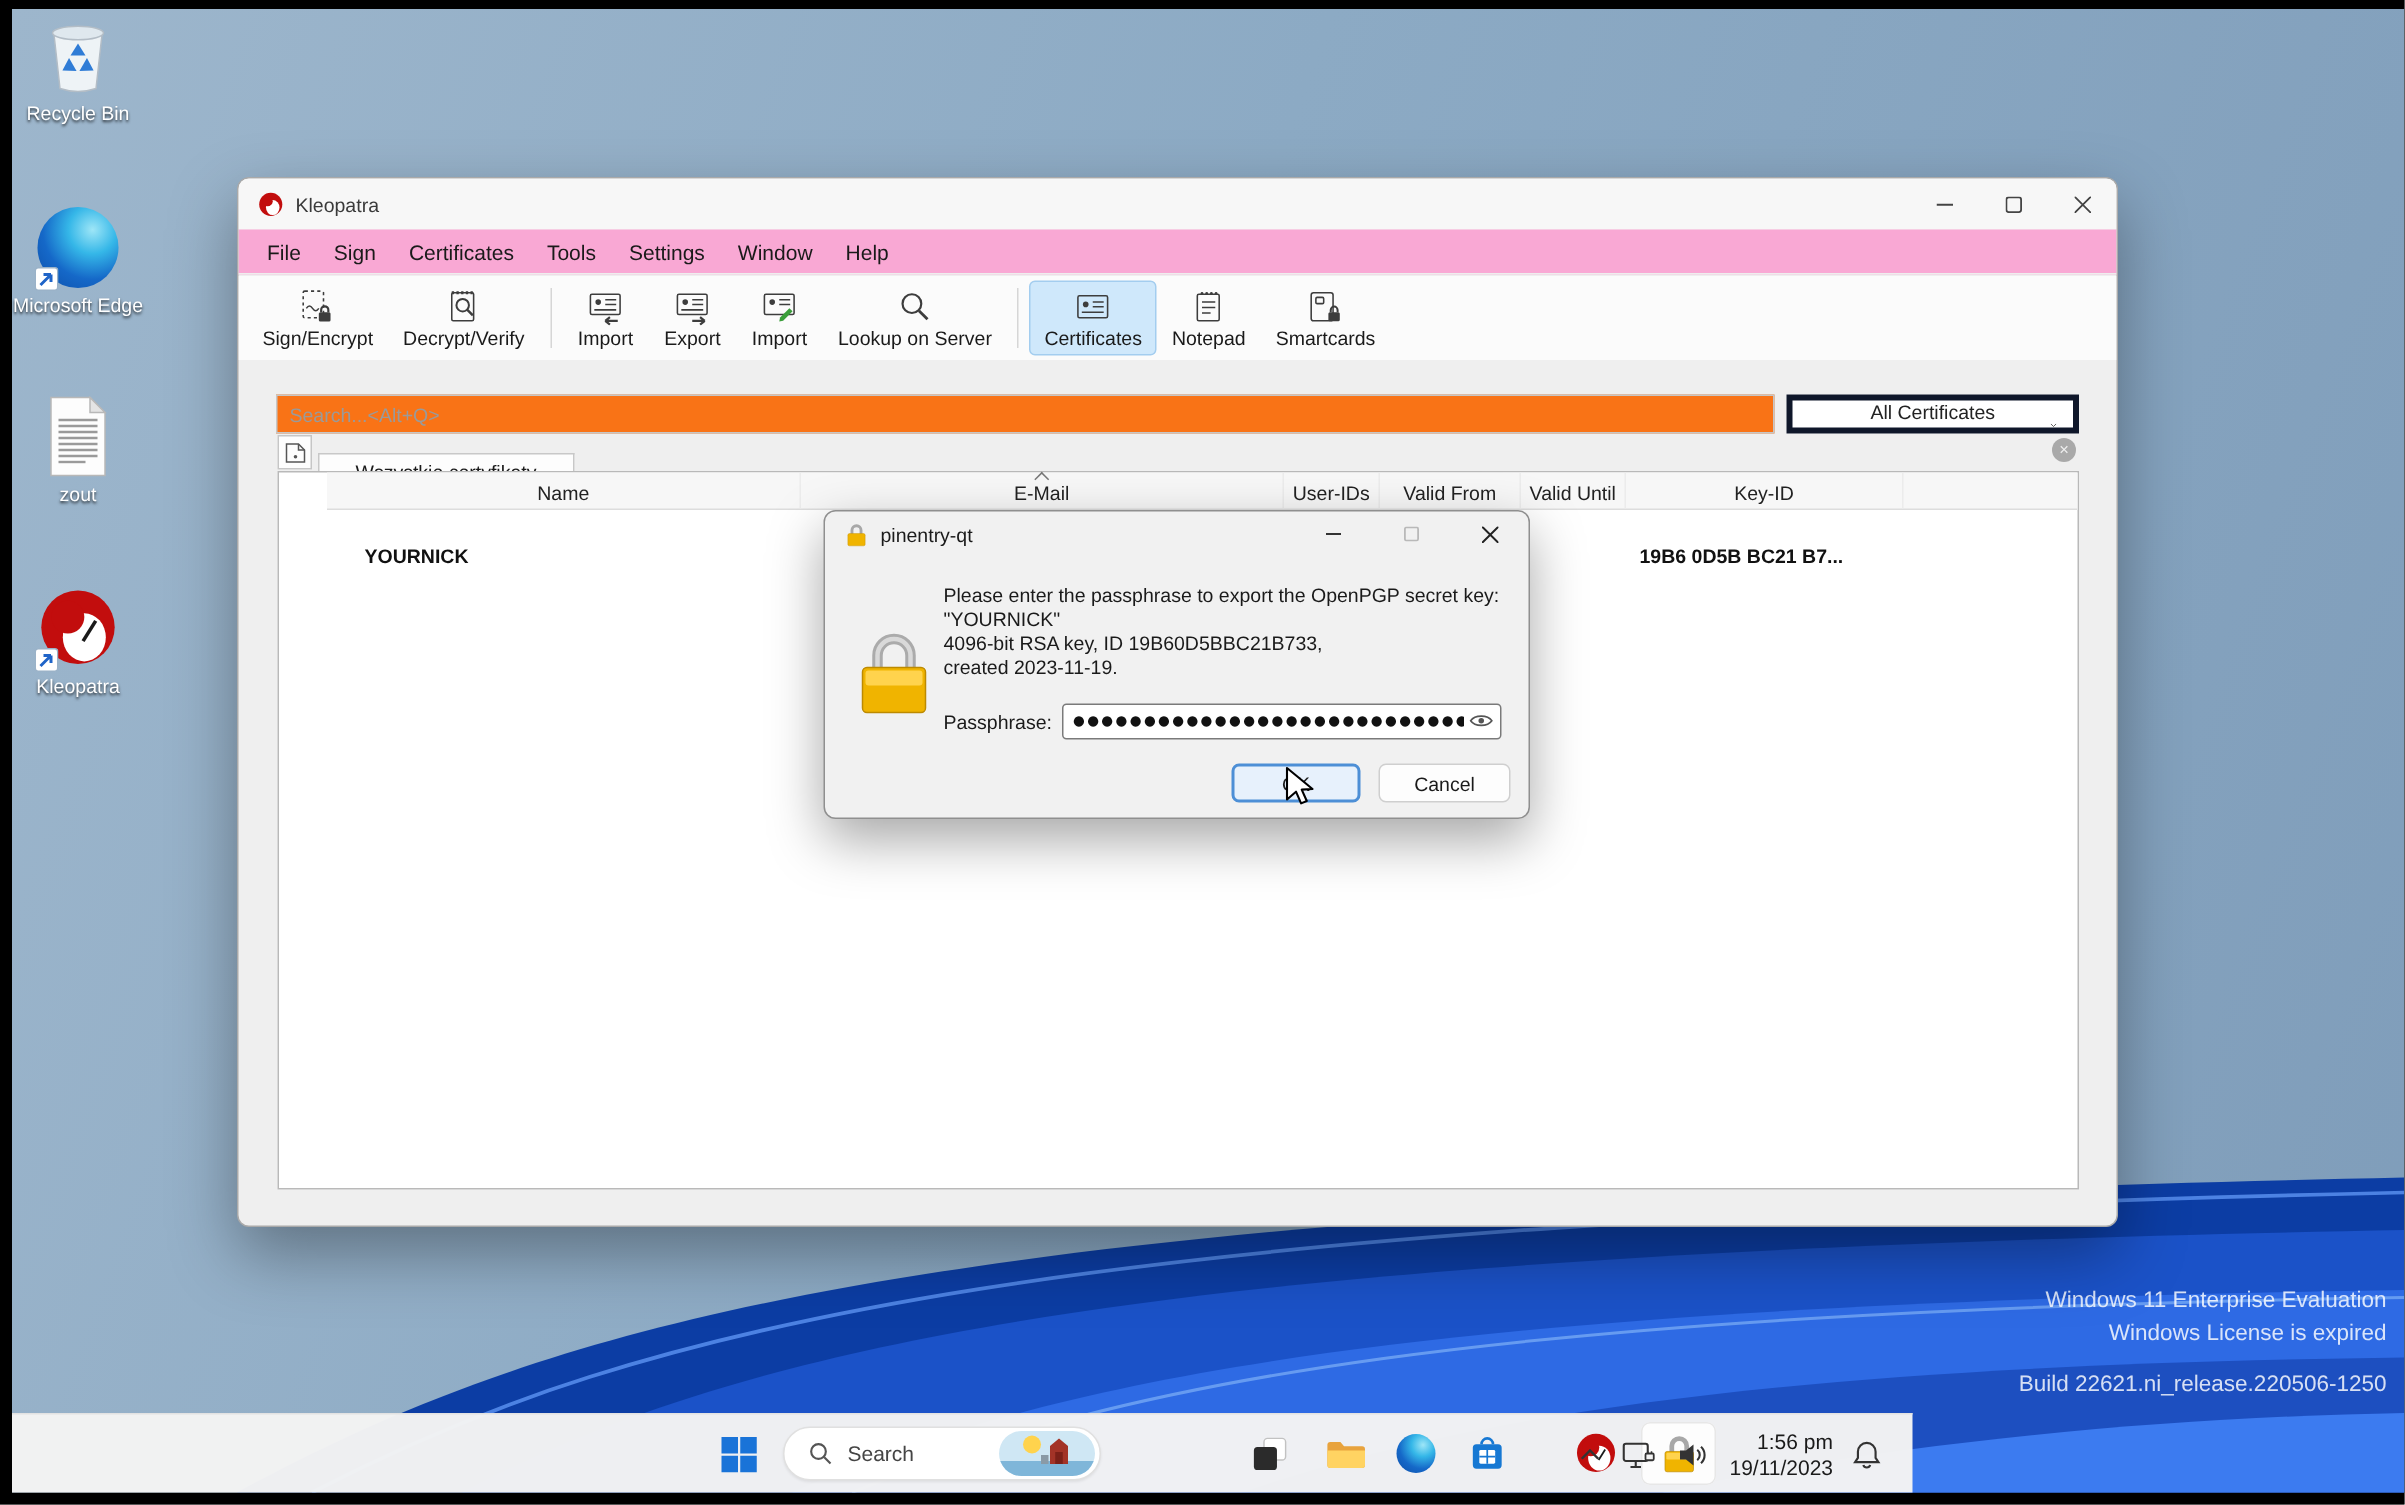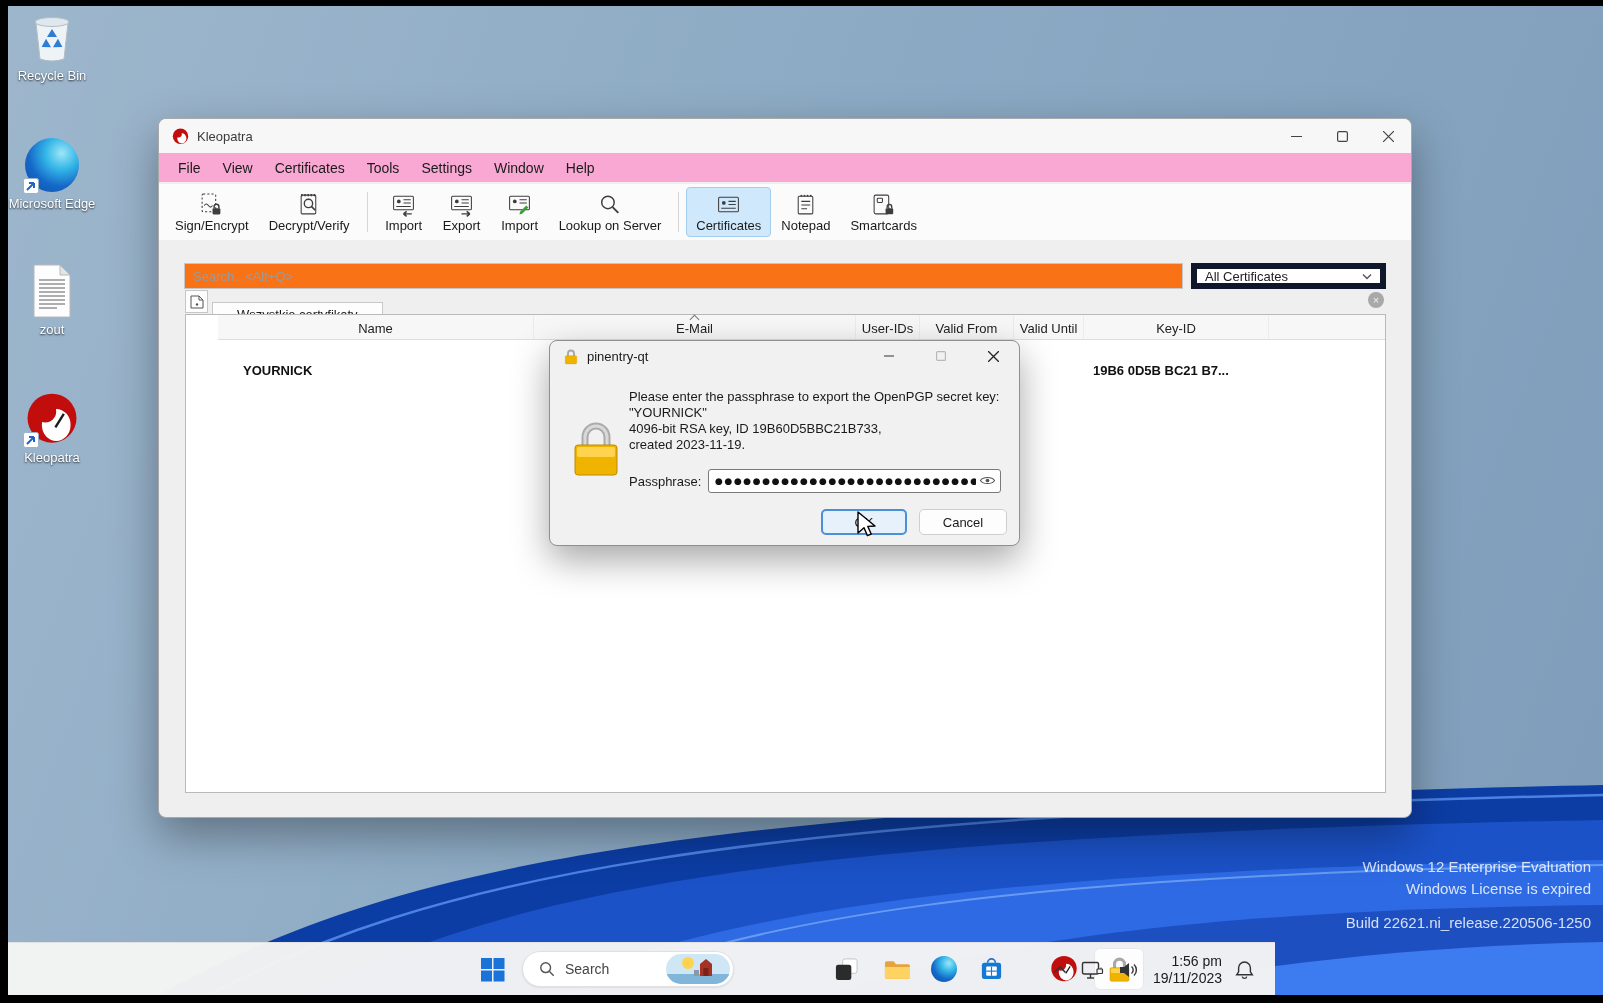--- a/index.html
+++ b/index.html
@@ -31,22 +31,22 @@
   .kleo-toolbar { left:0; top:65px; right:0; height:56px; background:#fbfbfb; display:flex; align-items:center; padding-left:6px; }
   .tb-btn { display:flex; flex-direction:column; align-items:center; justify-content:center; gap:1px;
     padding:3px 9px; min-width:58px; height:50px; border-radius:4px; border:1px solid transparent; }
   .tb-btn.selected { background:#cfe8fb; border-color:#a3cdef; }
   .tb-label { font-size:13px; color:#1a1a1a; white-space:nowrap; }
   .tb-sep { width:1px; height:40px; background:#d6d6d6; margin:0 7px; }
 
   .kleo-search { left:25px; top:144px; width:999px; height:26px; border:1px solid #c6c6c6; background:#f97316;
     font-size:13px; color:#333; padding:0 8px; font-family:"Liberation Sans",sans-serif; }
   .kleo-search::placeholder { color:#9a9a9a; opacity:1; }
-  .kleo-filter { left:1032px; top:144px; width:195px; height:26px; border:6px solid #0f172a; background:#fff;
-    display:flex; align-items:center; font-size:13px; color:#222; padding:0 8px; }
+  .kleo-filter { left:1032px; top:144px; width:195px; height:26px; border:4px solid #0f172a; background:#fff;
+    display:flex; align-items:center; font-size:13px; color:#222; padding:0 8px;flex-direction:column; }
   .kleo-filter .chev { margin-left:auto; }
 
   .tabpage-btn { left:26px; top:171px; width:23px; height:23px; border:1px solid #c6c6c6; background:#fdfdfd;
     display:flex; align-items:center; justify-content:center; }
   .kleo-tab { left:53px; top:171px; height:24px; padding:0 24px; background:#fdfdfd;
     border:1px solid #c8c8c8; border-bottom:none; display:flex; align-items:center; font-size:13px; color:#1a1a1a;margin-top:12px; }
   .closeall { left:1209px; top:173px; width:16px; height:16px; border-radius:50%; background:#a9a9a9;
     display:flex; align-items:center; justify-content:center; color:#efefef; font-size:11px; line-height:1; }
 
   .kleo-table { left:26px; top:195px; width:1201px; height:479px; background:#fff; border:1px solid #b9b9b9;padding-left:32px; }
@@ -168,21 +168,21 @@
         </svg>
         <svg width="16" height="16" viewBox="0 0 16 16" style="position:absolute;left:-2px;bottom:-2px;">
           <rect x="0.5" y="0.5" width="15" height="15" rx="2" fill="#fff" stroke="#9ab2c8"></rect>
           <path d="M4,12 L11,5 M11,5 h-5 M11,5 v5" stroke="#1f64c8" stroke-width="2" fill="none"></path>
         </svg>
       </div>
     </div>
     <div class="dlabel">Kleopatra</div>
   </div>
 
-  <div class="abs watermark" style="top:858px">Windows 12 Enterprise Evaluation</div>
+  <div class="abs watermark" style="top:858px">Windows 11 Enterprise Evaluation</div>
   <div class="abs watermark" style="top:880px">Windows License is expired</div>
   <div class="abs watermark" style="top:914px">Build 22621.ni_release.220506-1250</div>
 
   <div class="abs kleo-win">
 
     <div class="abs kleo-titlebar">
       <svg width="17" height="17" viewBox="0 0 32 32" style="margin-left:13px">
         <circle cx="16" cy="15.5" r="14.5" fill="#c20d0d"></circle>
         <ellipse cx="18.5" cy="19.5" rx="8.5" ry="9.5" fill="#fff"></ellipse>
         <circle cx="12" cy="11.5" r="6.5" fill="#c20d0d"></circle>
@@ -202,21 +202,21 @@
         <div class="win-btn">
           <svg width="11" height="11" viewBox="0 0 11 11">
               <path d="M0,0 L11,11 M11,0 L0,11" stroke="#444" stroke-width="1.2"></path>
             </svg>
         </div>
       </div>
     </div>
 
     <div class="abs kleo-menubar">
       <span class="menu-item">File</span>
-      <span class="menu-item">View</span>
+      <span class="menu-item">Sign</span>
       <span class="menu-item">Certificates</span>
       <span class="menu-item">Tools</span>
       <span class="menu-item">Settings</span>
       <span class="menu-item">Window</span>
       <span class="menu-item">Help</span>
     </div>
 
     <div class="abs kleo-toolbar">
       <div class="tb-btn">
         <svg width="25" height="25" viewBox="0 0 24 24">

